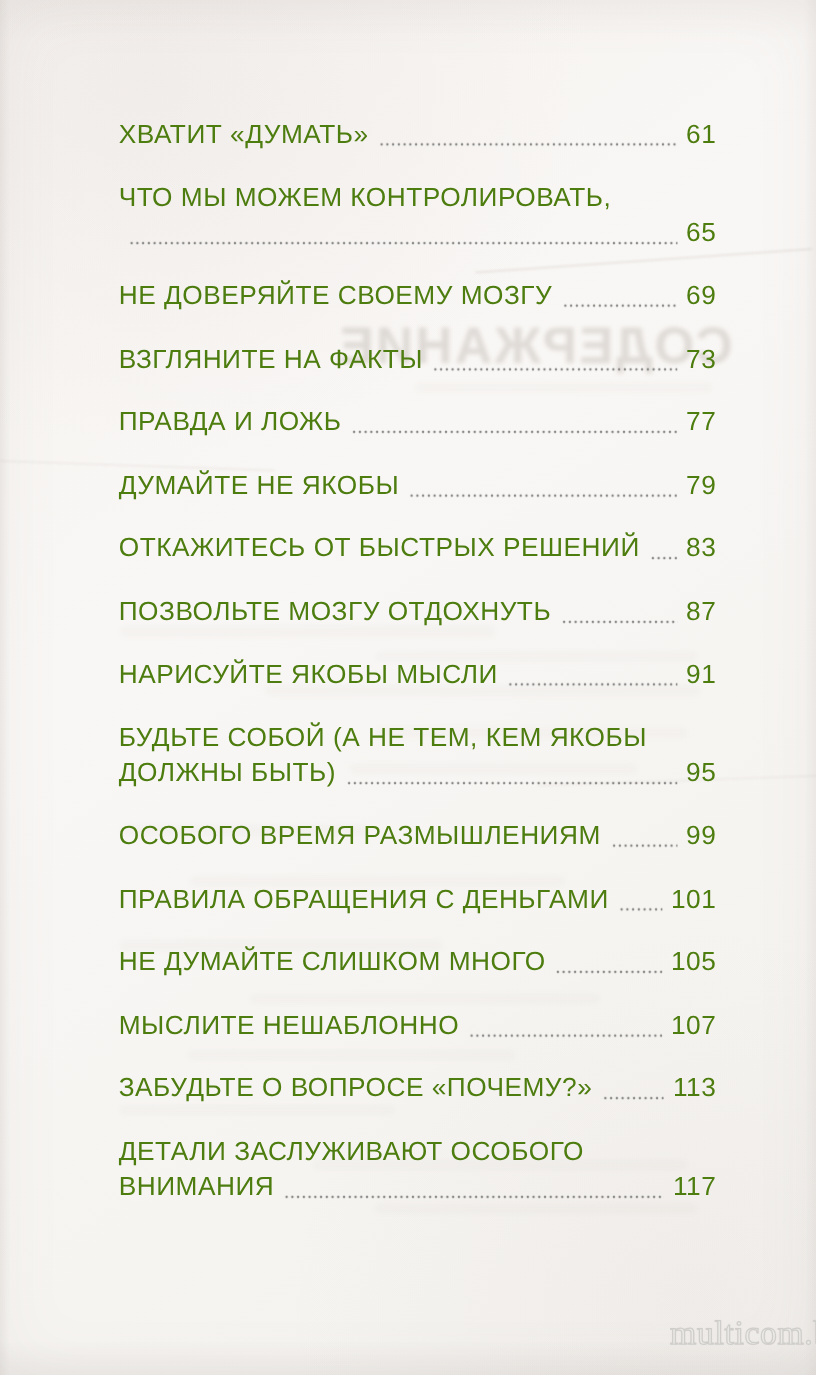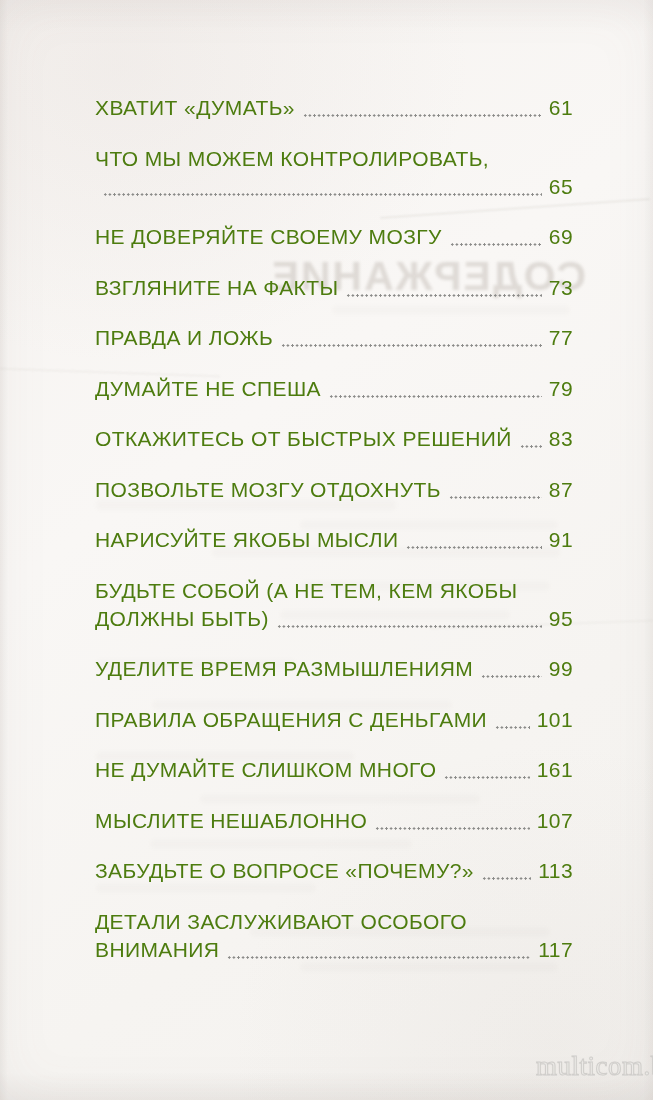--- a/index.html
+++ b/index.html
@@ -171,21 +171,21 @@
     </div>
     <div class="toc-entry">
       <div class="toc-line">
         <span class="toc-title">ПРАВДА И ЛОЖЬ</span>
         <span class="leader"></span>
         <span class="toc-page">77</span>
       </div>
     </div>
     <div class="toc-entry">
       <div class="toc-line">
-        <span class="toc-title">ДУМАЙТЕ НЕ СПЕША</span>
+        <span class="toc-title">ДУМАЙТЕ НЕ ЯКОБЫ</span>
         <span class="leader"></span>
         <span class="toc-page">79</span>
       </div>
     </div>
     <div class="toc-entry">
       <div class="toc-line">
         <span class="toc-title">ОТКАЖИТЕСЬ ОТ БЫСТРЫХ РЕШЕНИЙ</span>
         <span class="leader"></span>
         <span class="toc-page">83</span>
       </div>
@@ -209,37 +209,37 @@
         <span class="toc-title">БУДЬТЕ СОБОЙ (А НЕ ТЕМ, КЕМ ЯКОБЫ</span>
       </div>
       <div class="toc-line">
         <span class="toc-title">ДОЛЖНЫ БЫТЬ)</span>
         <span class="leader"></span>
         <span class="toc-page">95</span>
       </div>
     </div>
     <div class="toc-entry">
       <div class="toc-line">
-        <span class="toc-title">УДЕЛИТЕ ВРЕМЯ РАЗМЫШЛЕНИЯМ</span>
+        <span class="toc-title">ОСОБОГО ВРЕМЯ РАЗМЫШЛЕНИЯМ</span>
         <span class="leader"></span>
         <span class="toc-page">99</span>
       </div>
     </div>
     <div class="toc-entry">
       <div class="toc-line">
         <span class="toc-title">ПРАВИЛА ОБРАЩЕНИЯ С ДЕНЬГАМИ</span>
         <span class="leader"></span>
         <span class="toc-page">101</span>
       </div>
     </div>
     <div class="toc-entry">
       <div class="toc-line">
         <span class="toc-title">НЕ ДУМАЙТЕ СЛИШКОМ МНОГО</span>
         <span class="leader"></span>
-        <span class="toc-page">161</span>
+        <span class="toc-page">105</span>
       </div>
     </div>
     <div class="toc-entry">
       <div class="toc-line">
         <span class="toc-title">МЫСЛИТЕ НЕШАБЛОННО</span>
         <span class="leader"></span>
         <span class="toc-page">107</span>
       </div>
     </div>
     <div class="toc-entry">

